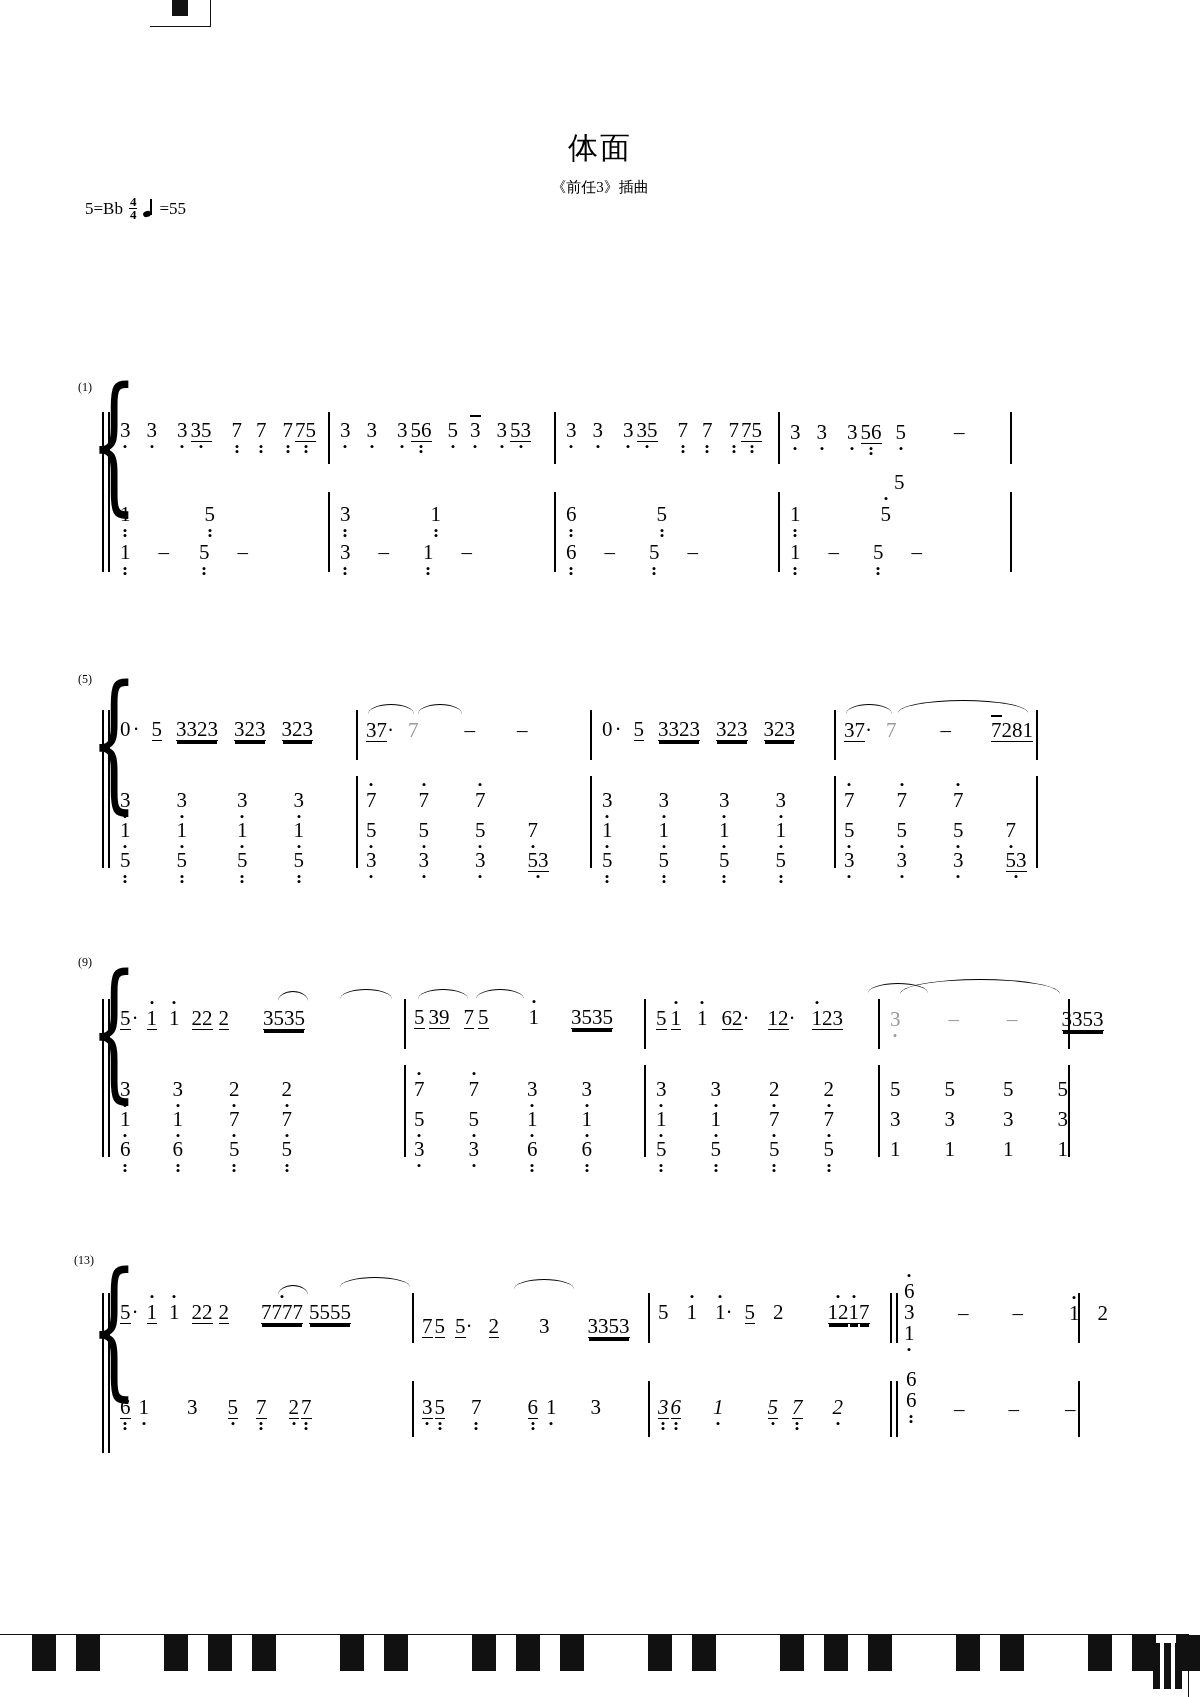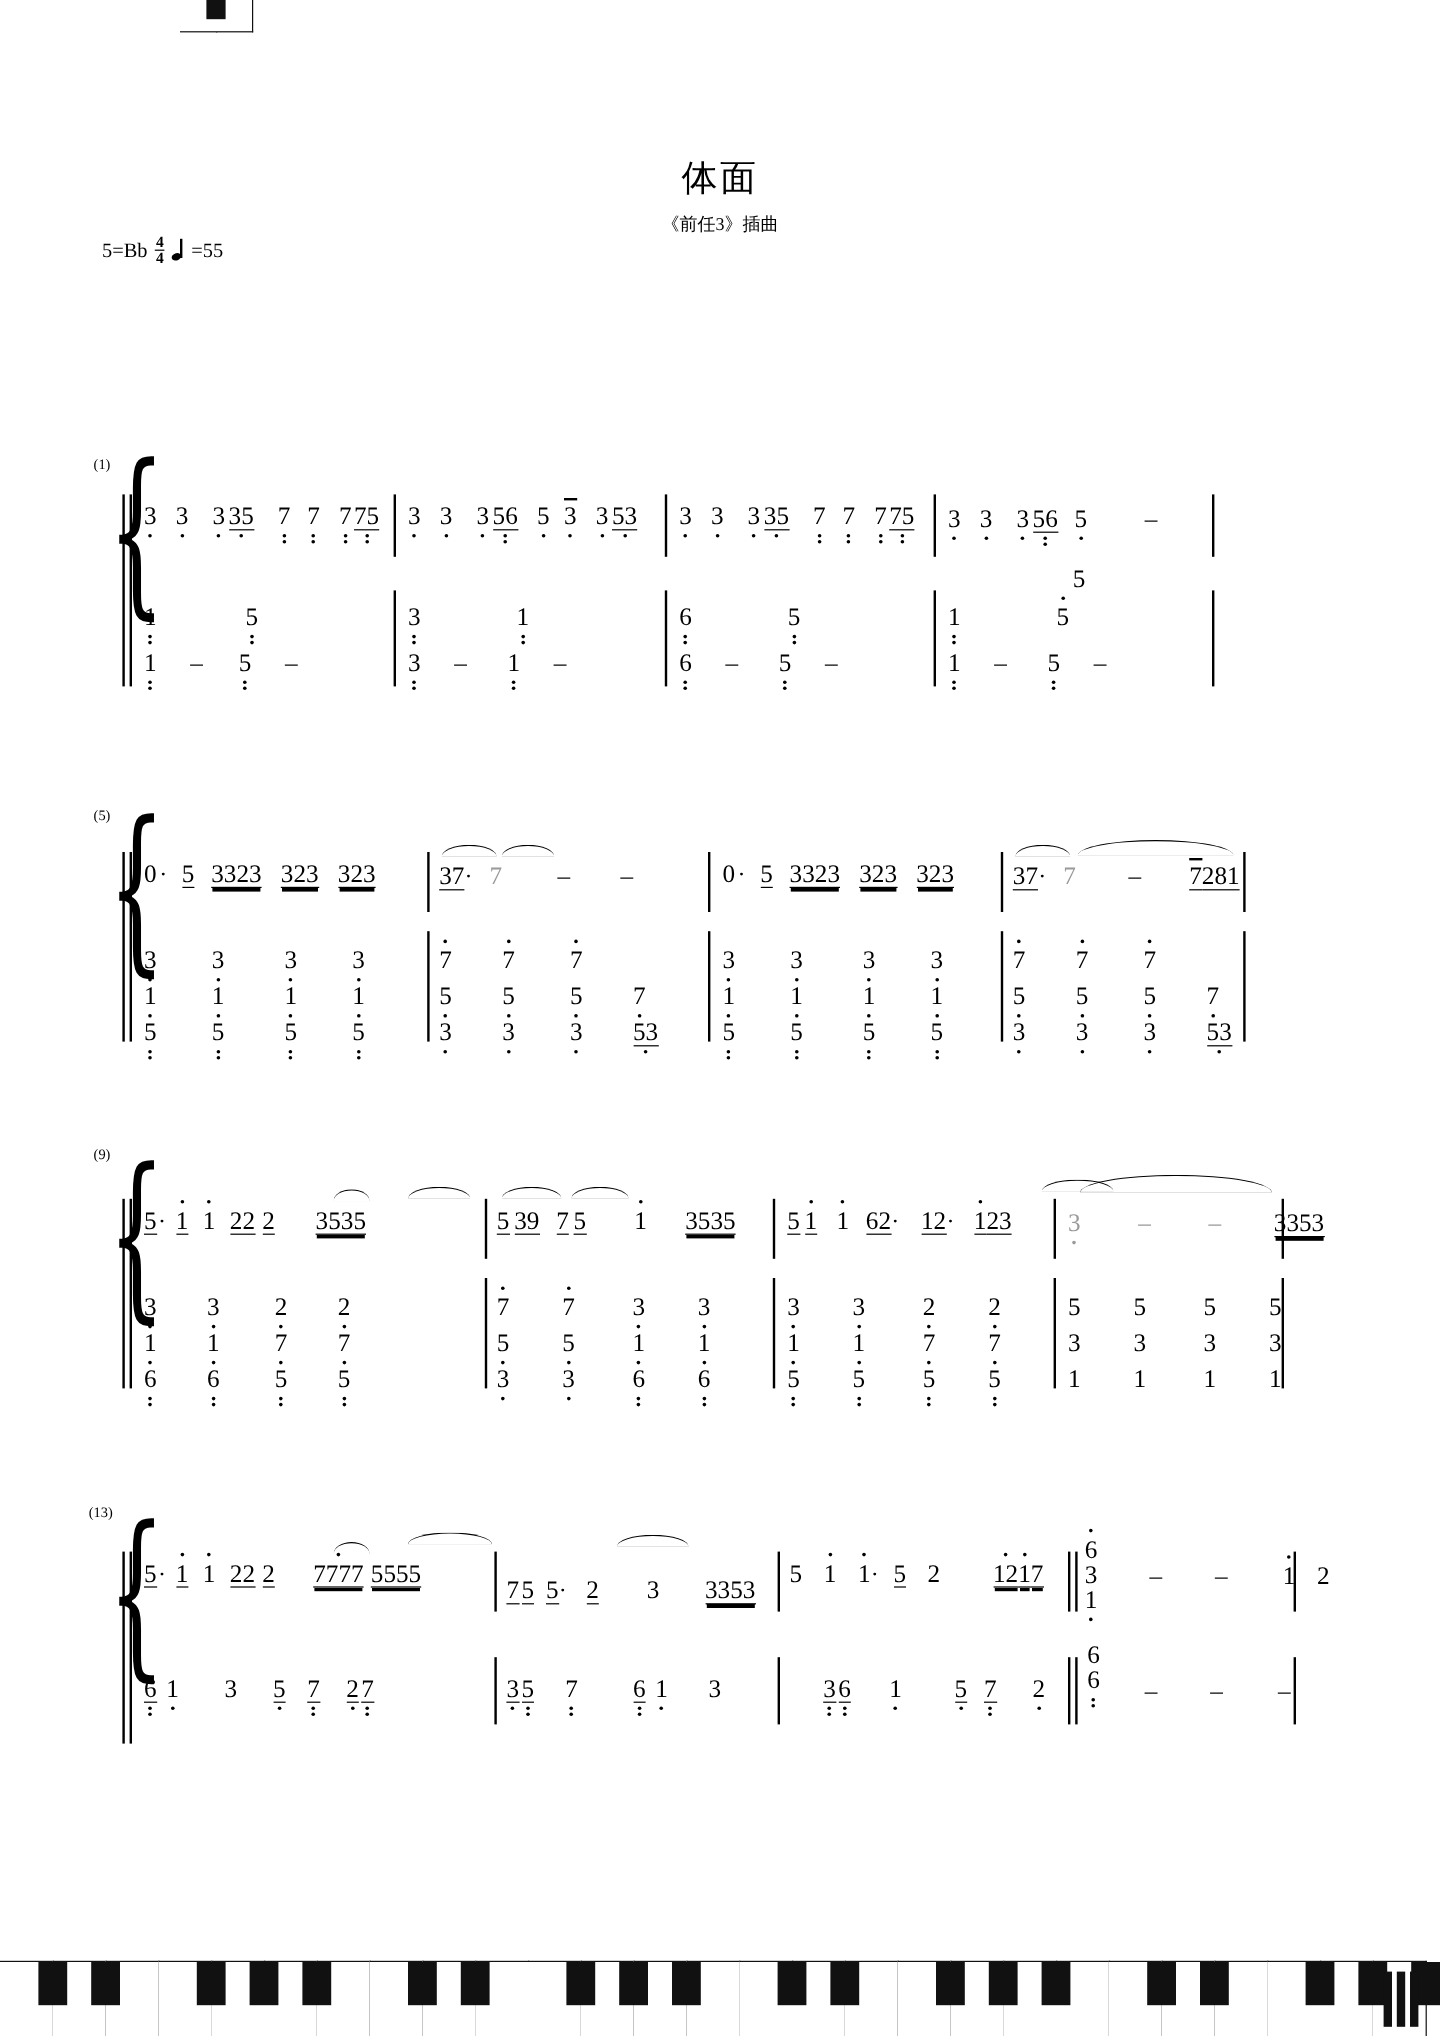--- a/index.html
+++ b/index.html
@@ -409,21 +409,21 @@
       <span class="n dl ub" style="margin-right:2px">2</span><span class="n dl2 ub">7</span>
     </div>
     <div class="thin" style="left:334px;top:136px;height:56px;"></div>
     <div class="row" style="left:344px;top:152px;">
       <span class="n dl ub" style="margin-right:2px">3</span><span class="n dl2 ub" style="margin-right:22px">5</span>
       <span class="n dl2" style="margin-right:42px">7</span>
       <span class="n dl2 ub" style="margin-right:8px">6</span><span class="n dl" style="margin-right:30px">1</span>
       <span class="n">3</span>
     </div>
     <div class="thin" style="left:570px;top:136px;height:56px;"></div>
-    <div class="row" style="left:608px;top:152px;">
+    <div class="row" style="left:580px;top:152px;font-style:italic;">
       <span class="n dl2 ub" style="margin-right:2px">3</span><span class="n dl2 ub" style="margin-right:28px">6</span>
       <span class="n dl" style="margin-right:40px">1</span>
       <span class="n dl ub" style="margin-right:14px">5</span><span class="n dl2 ub" style="margin-right:26px">7</span>
       <span class="n dl">2</span>
     </div>
     <div class="thin" style="left:812px;top:136px;height:56px;"></div>
     <div class="thin" style="left:818px;top:136px;height:56px;"></div>
     <div class="stack" style="left:828px;top:124px;">
       <span class="n">6</span>
         <span class="n dl2">6</span>

